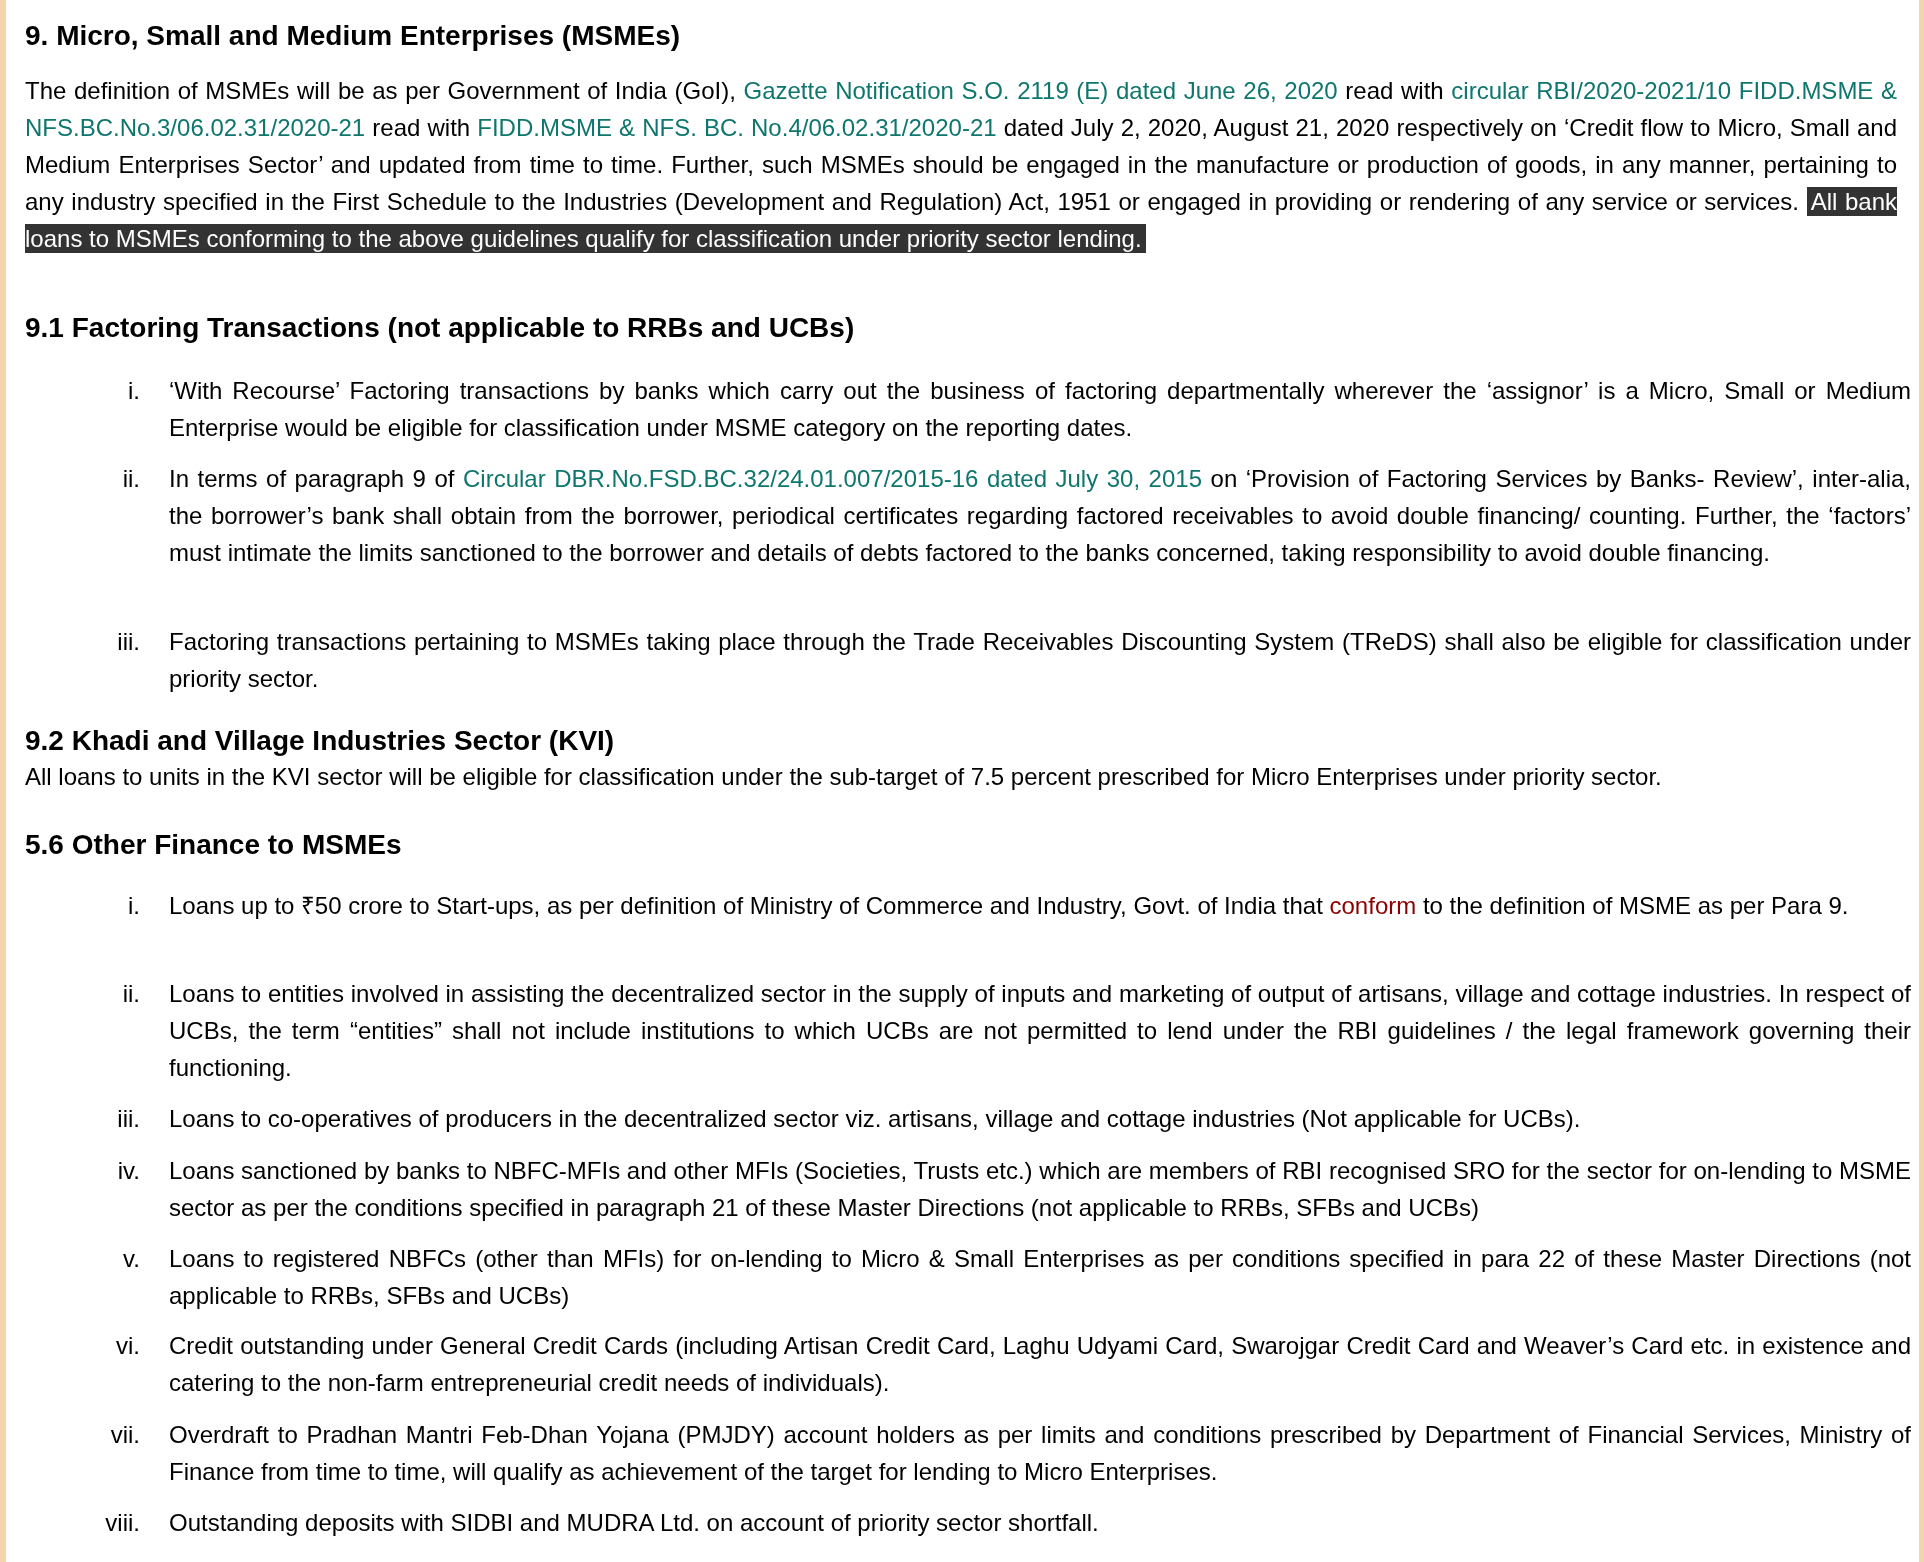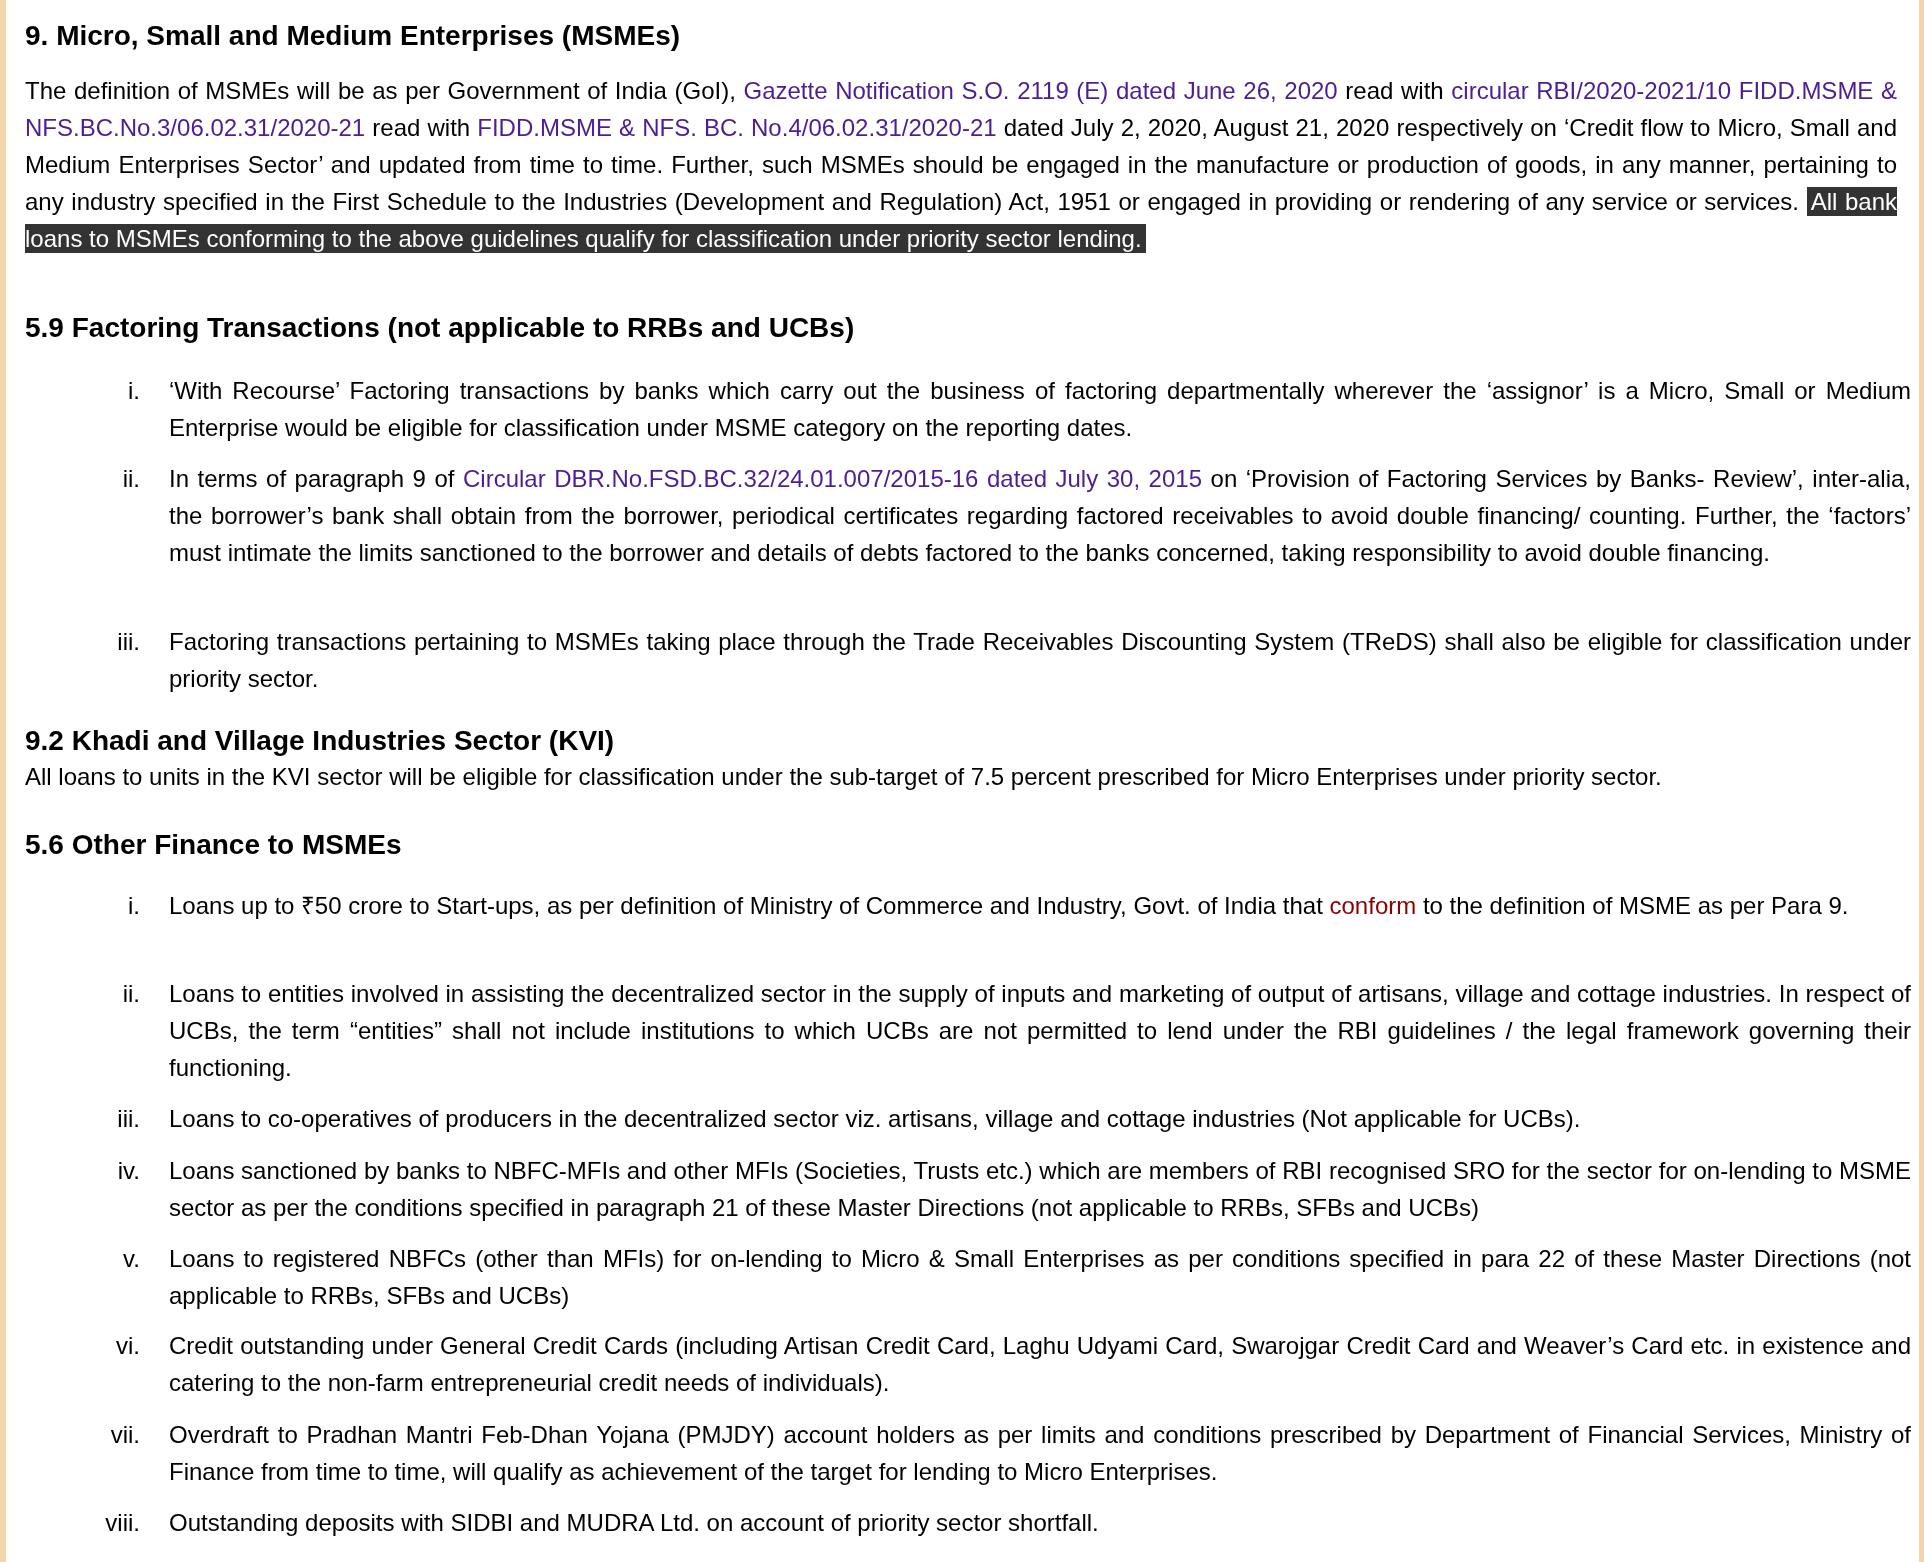--- a/index.html
+++ b/index.html
@@ -56,41 +56,41 @@
     white-space: nowrap;
     text-align: right;
   }
   .li .txt {
     position: absolute;
     left: 144px;
     width: 1742px;
     text-align: justify;
     top: 0;
   }
-  a.link { color: #4c1d95; text-decoration: none; margin-top: 37px; }
+  a.link { color: #0f766e; text-decoration: none; margin-top: 37px; }
   .red { color: #8b0000; }
   .hl {
     background: #333333;
     color: #ffffff;
     padding: 1px 4px;
   }
 </style>
 </head>
 <body>
 
 <div class="border-left"></div>
 <div class="border-right"></div>
 
 <div class="content">
 
   <div class="h" style="top:17px;">9. Micro, Small and Medium Enterprises (MSMEs)</div>
 
   <div class="p" style="top:72px;"><span>The definition of MSMEs will be as per Government of India (GoI), </span><a class="link">Gazette Notification S.O. 2119 (E) dated June 26, 2020</a><span> read with </span><a class="link">circular RBI/2020-2021/10 FIDD.MSME &amp; NFS.BC.No.3/06.02.31/2020-21</a><span> read with </span><a class="link">FIDD.MSME &amp; NFS. BC. No.4/06.02.31/2020-21</a><span> dated July 2, 2020, August 21, 2020 respectively on ‘Credit flow to Micro, Small and Medium Enterprises Sector’ and updated from time to time. Further, such MSMEs should be engaged in the manufacture or production of goods, in any manner, pertaining to any industry specified in the First Schedule to the Industries (Development and Regulation) Act, 1951 or engaged in providing or rendering of any service or services. </span><span class="hl">All bank loans to MSMEs conforming to the above guidelines qualify for classification under priority sector lending.</span></div>
 
-  <div class="h" style="top:309px;">5.9 Factoring Transactions (not applicable to RRBs and UCBs)</div>
+  <div class="h" style="top:309px;">9.1 Factoring Transactions (not applicable to RRBs and UCBs)</div>
 
   <div class="li" style="top:372px;">
     <span class="num">i.</span>
     <div class="txt">‘With Recourse’ Factoring transactions by banks which carry out the business of factoring departmentally wherever the ‘assignor’ is a Micro, Small or Medium Enterprise would be eligible for classification under MSME category on the reporting dates.</div>
   </div>
 
   <div class="li" style="top:460px;">
     <span class="num">ii.</span>
     <div class="txt"><span>In terms of paragraph 9 of </span><a class="link">Circular DBR.No.FSD.BC.32/24.01.007/2015-16 dated July 30, 2015</a><span> on ‘Provision of Factoring Services by Banks- Review’, inter-alia, the borrower’s bank shall obtain from the borrower, periodical certificates regarding factored receivables to avoid double financing/ counting. Further, the ‘factors’ must intimate the limits sanctioned to the borrower and details of debts factored to the banks concerned, taking responsibility to avoid double financing.</span></div>
   </div>

